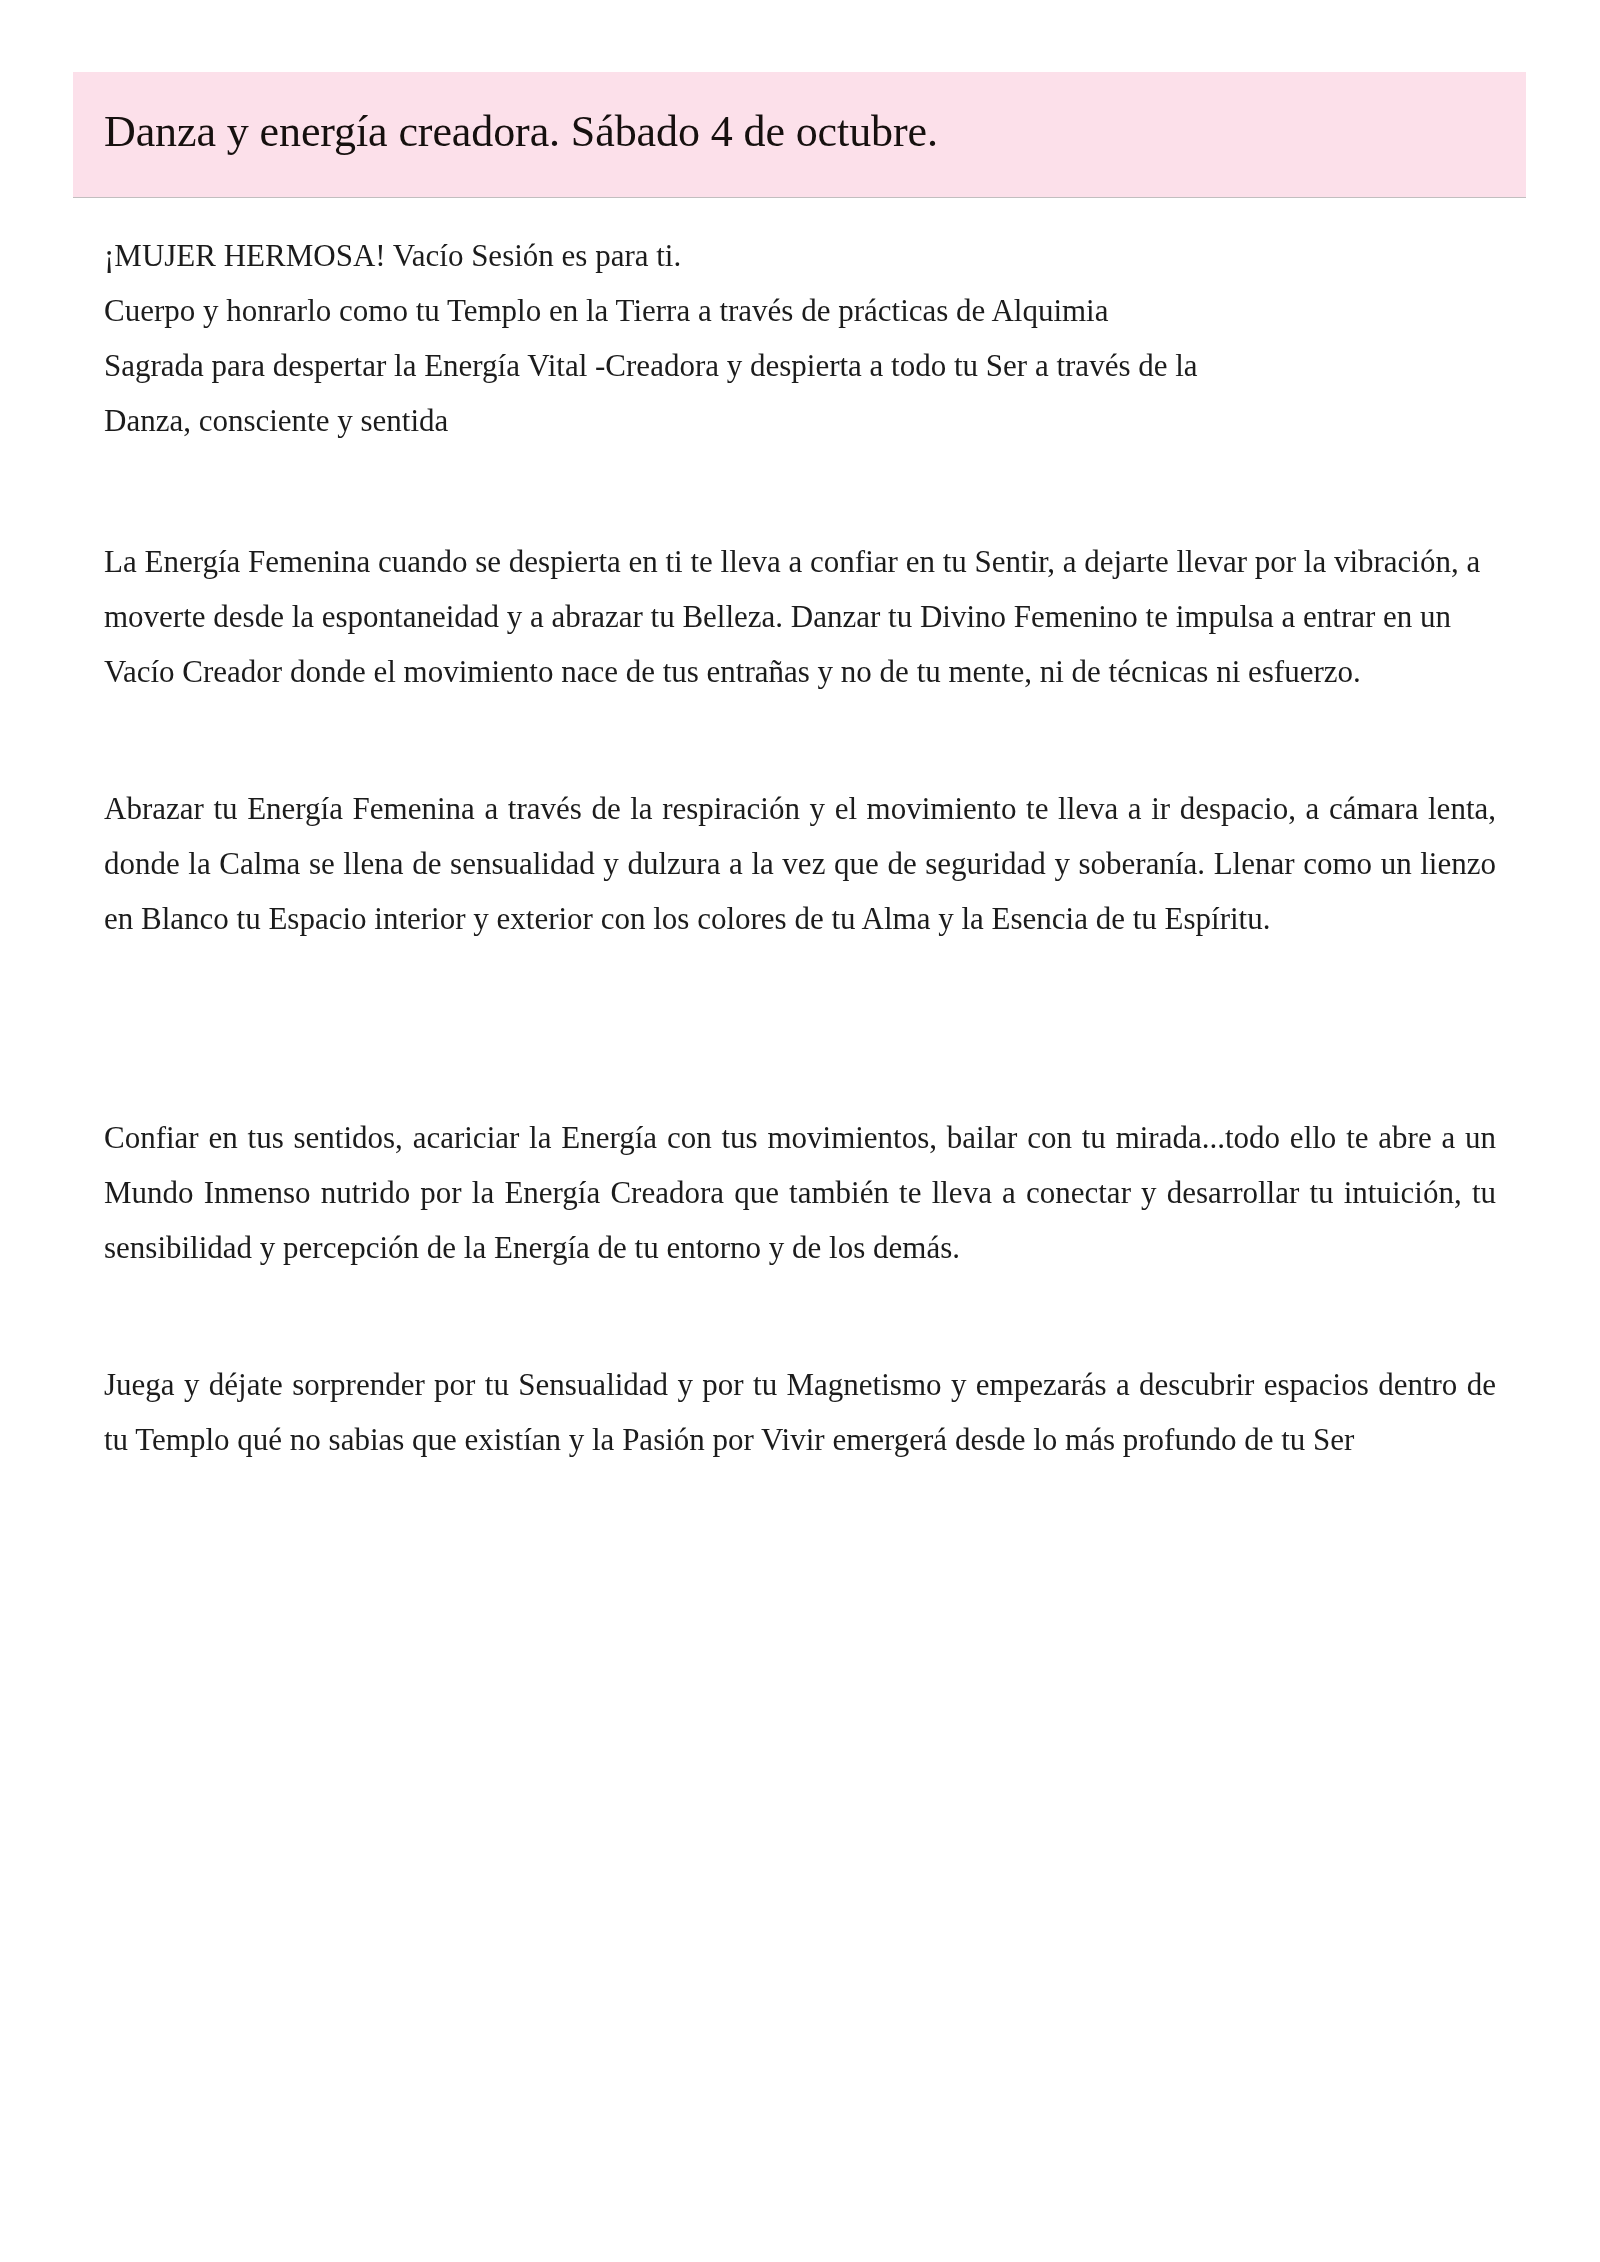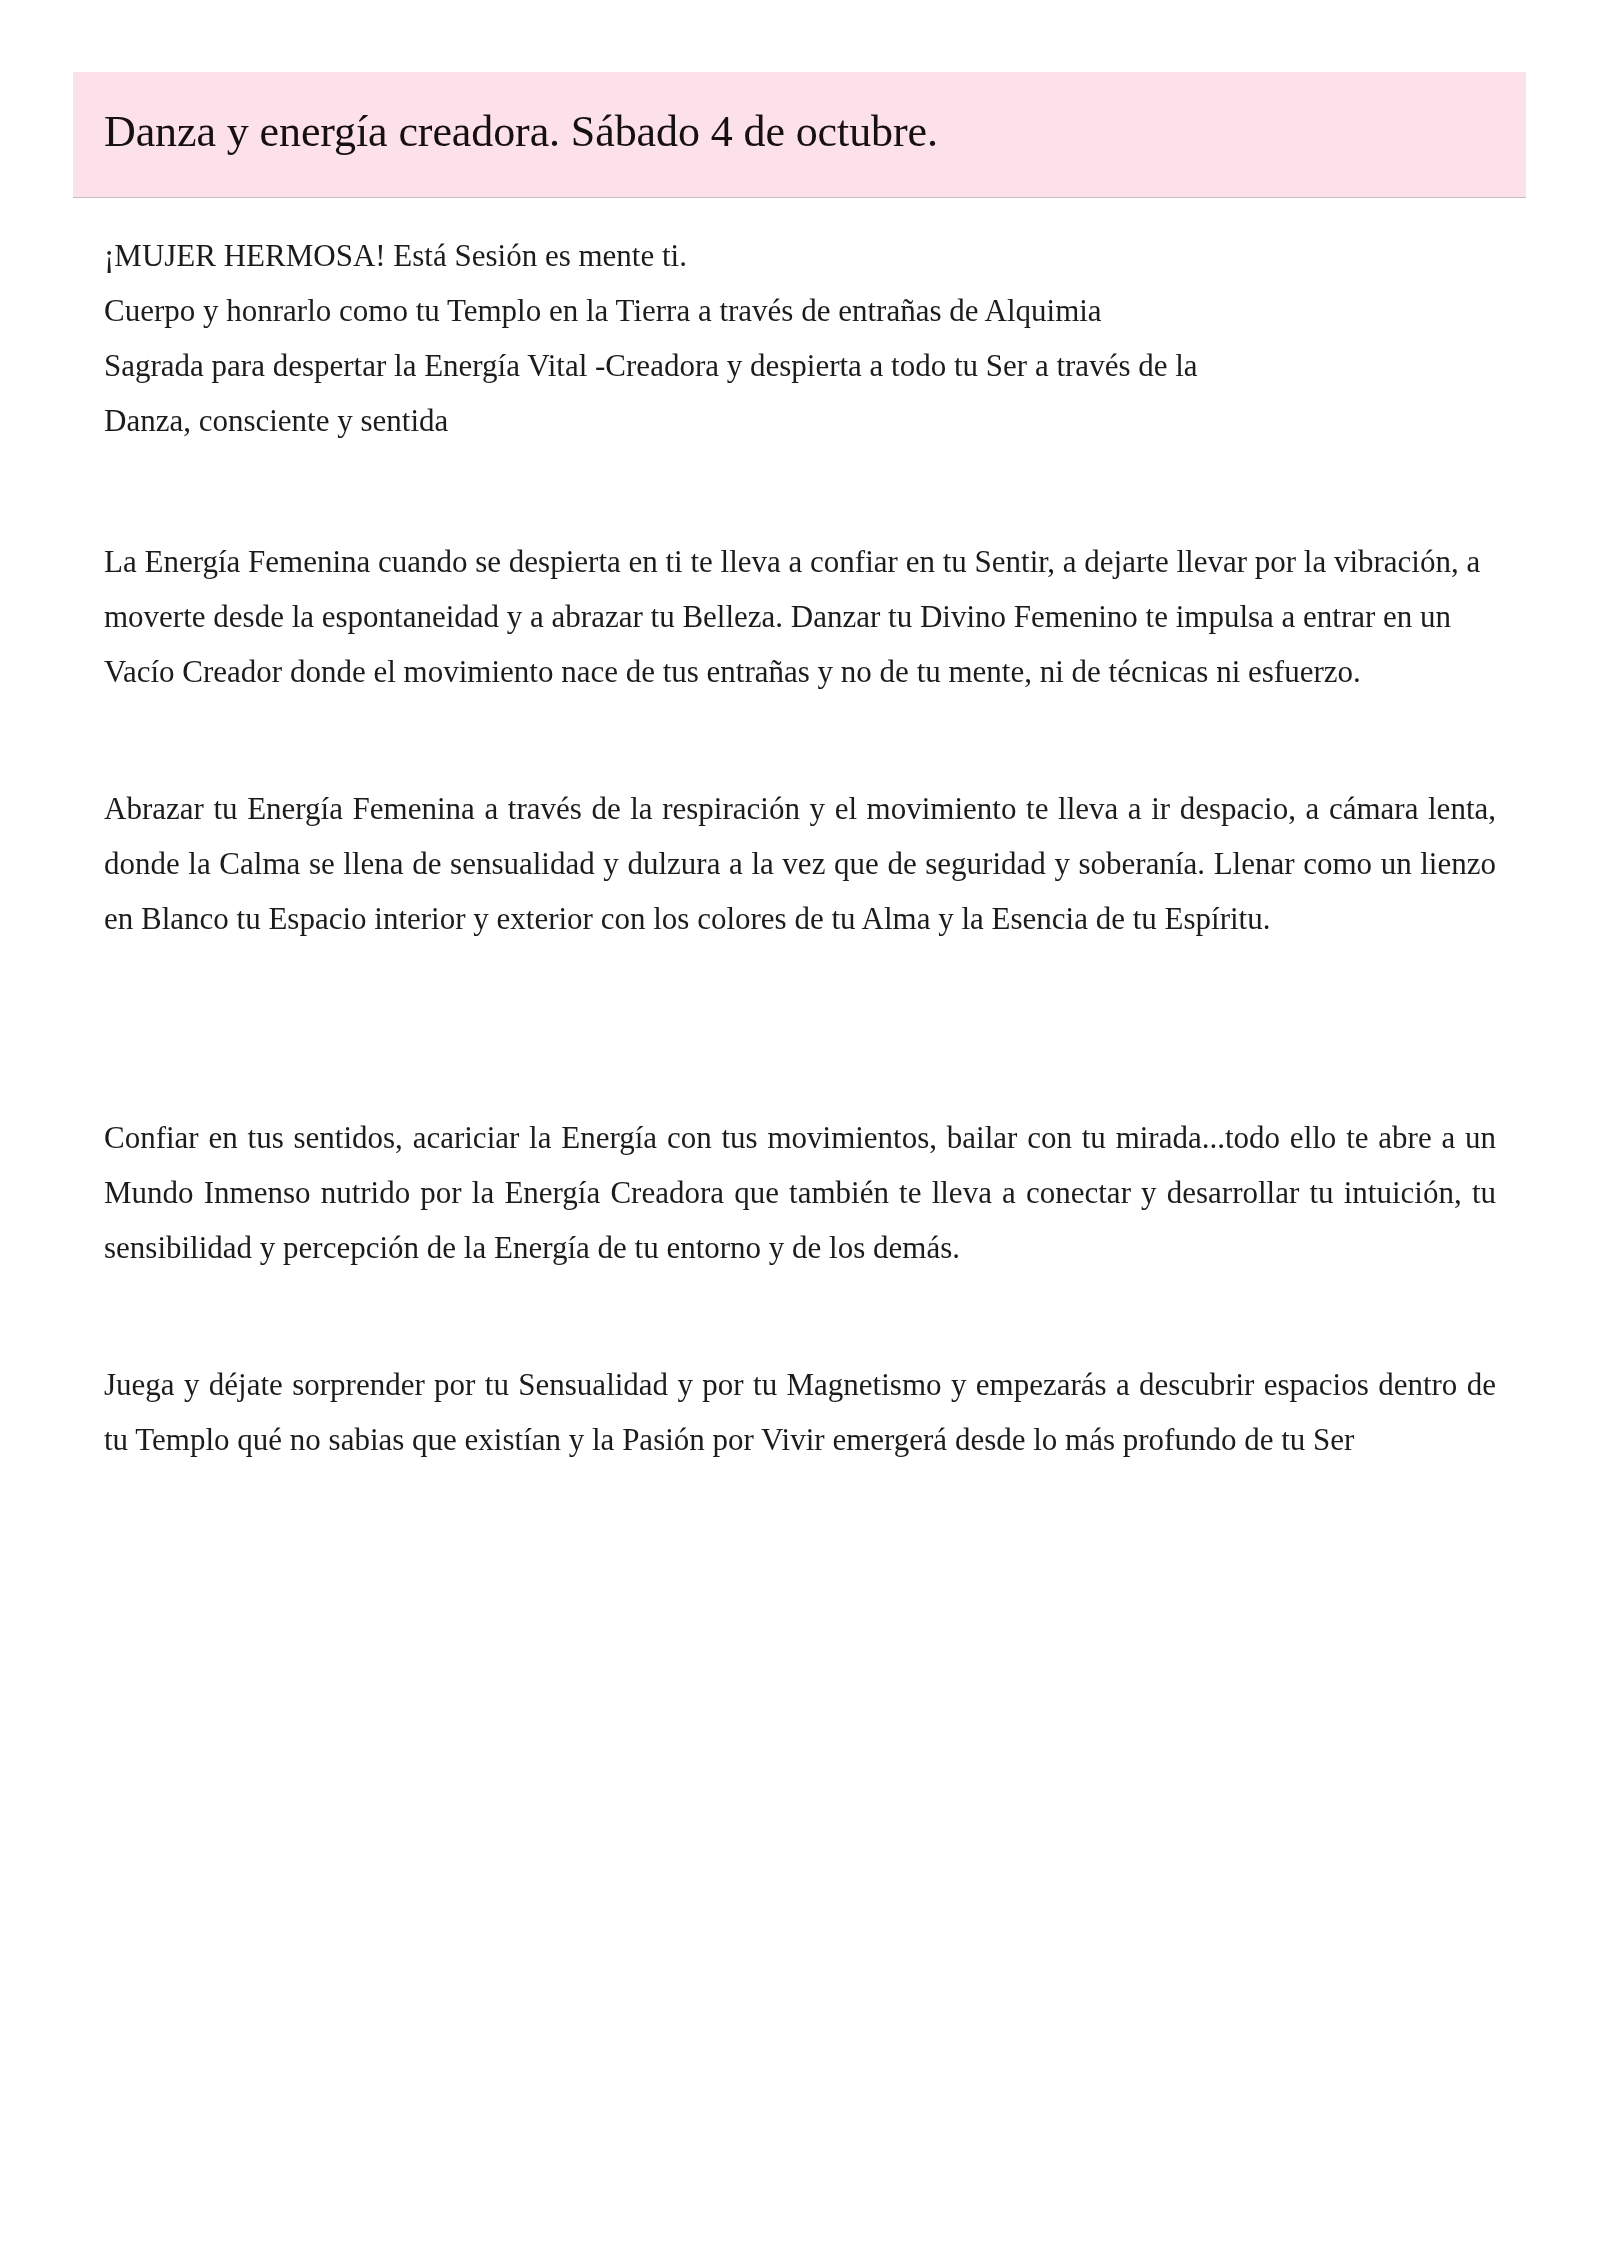--- a/index.html
+++ b/index.html
@@ -87,22 +87,22 @@
 
 <div class="page">
 
   <div class="title-banner">
     <span class="title-text">Danza y energía creadora. Sábado 4 de octubre.</span>
   </div>
 
   <div class="content">
 
     <div class="para ragged">
-      <span class="line">¡MUJER HERMOSA! Está Sesión es mente ti.</span>
-      <span class="line">Cuerpo y honrarlo como tu Templo en la Tierra a través de entrañas de Alquimia</span>
+      <span class="line">¡MUJER HERMOSA! Vacío Sesión es para ti.</span>
+      <span class="line">Cuerpo y honrarlo como tu Templo en la Tierra a través de prácticas de Alquimia</span>
       <span class="line">Sagrada para despertar la Energía Vital -Creadora y despierta a todo tu Ser a través de la</span>
       <span class="line">Danza, consciente y sentida</span>
     </div>
 
     <div class="gap-lg"></div>
 
     <p class="para ragged">La Energía Femenina cuando se despierta en ti te lleva a confiar en tu Sentir, a dejarte llevar por la vibración, a moverte desde la espontaneidad y a abrazar tu Belleza. Danzar tu Divino Femenino te impulsa a entrar en un Vacío Creador donde el movimiento nace de tus entrañas y no de tu mente, ni de técnicas ni esfuerzo.</p>
 
     <div class="gap-md"></div>
 

